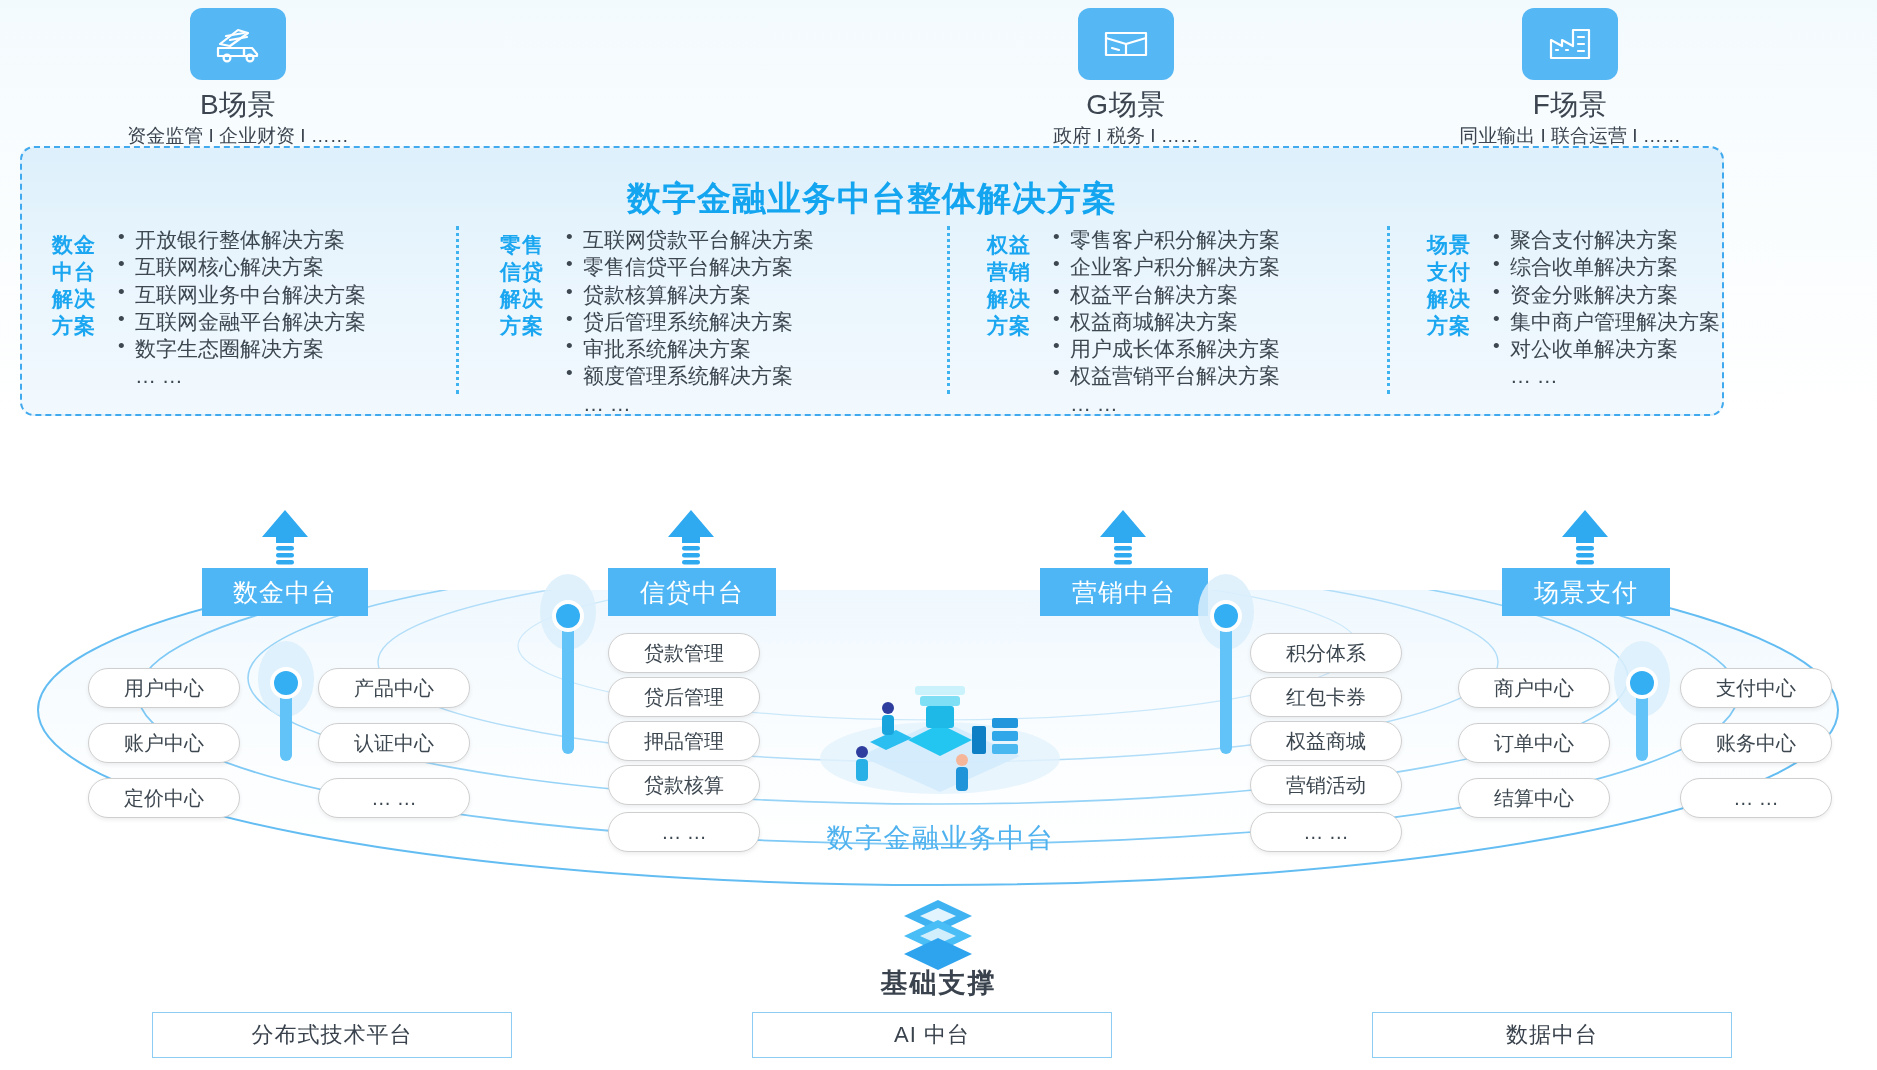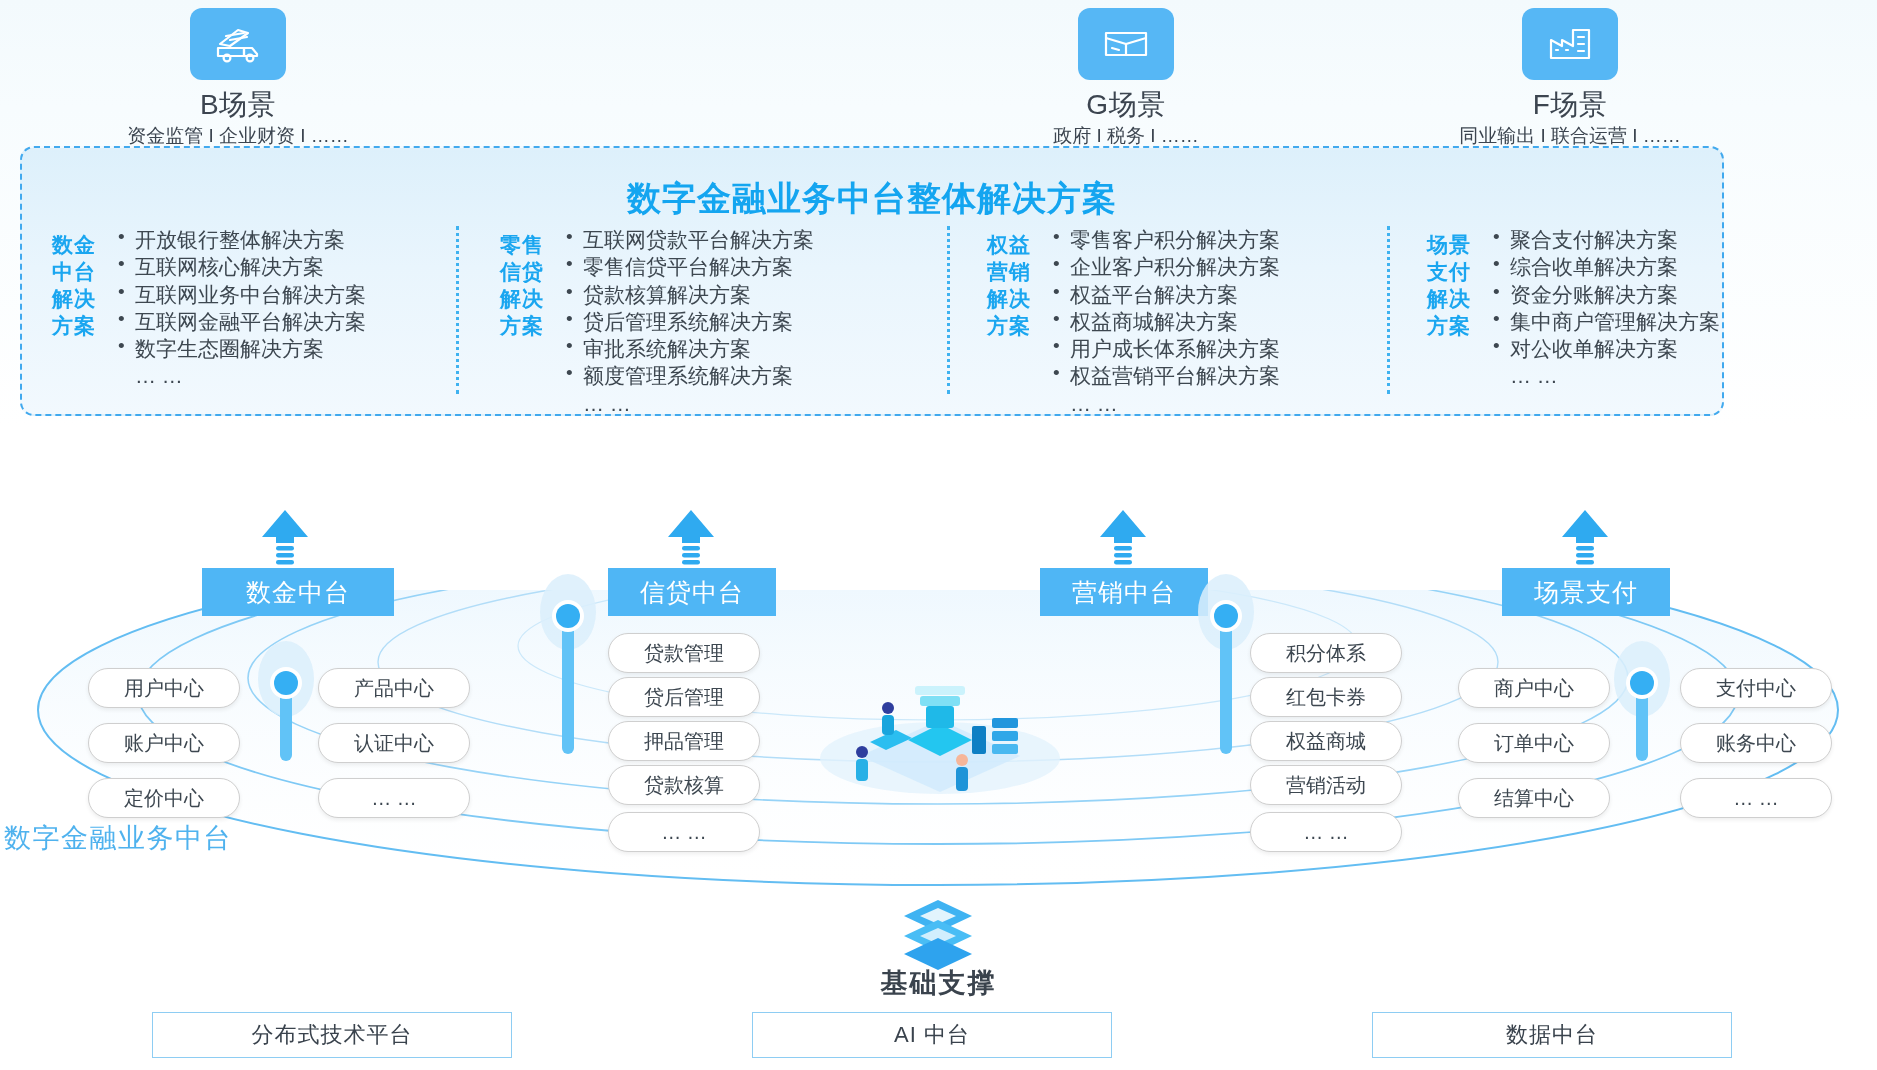--- a/index.html
+++ b/index.html
@@ -148,20 +148,21 @@
   .pill.wide { width: 150px; }
   .pill.credit { width: 152px; }
 
   
   .pin { position: absolute; }
 
   
   #center-label {
     position: absolute;
     left: 4px; right: 0; top: 820px;
+    text-align: center;
     font-size: 27px;
     color: #4fb2ee;
     letter-spacing: 1.5px;
   }
 
   
   #foundation-icon { position: absolute; left: 868px; top: 898px; width: 140px; height: 72px; }
   #foundation-label {
     position: absolute;
     left: 0; right: 0; top: 965px;
@@ -365,21 +366,21 @@
       </linearGradient>
     </defs>
     <ellipse cx="938" cy="120" rx="900" ry="175" fill="url(#wgrad)"></ellipse>
     <ellipse cx="938" cy="120" rx="900" ry="175" fill="none" stroke="#63bdf2" stroke-width="2"></ellipse>
     <ellipse cx="938" cy="104" rx="800" ry="150" fill="none" stroke="#7ec9f5" stroke-width="1.8"></ellipse>
     <ellipse cx="938" cy="88" rx="690" ry="126" fill="none" stroke="#96d3f7" stroke-width="1.6"></ellipse>
     <ellipse cx="938" cy="72" rx="560" ry="100" fill="none" stroke="#b2ddf8" stroke-width="1.4"></ellipse>
     <ellipse cx="938" cy="56" rx="420" ry="74" fill="none" stroke="#cbe8fa" stroke-width="1.2"></ellipse>
   </svg>
 
-  <div class="platform-tag" style="left:202px; top:568px; width:192px;">数金中台</div>
+  <div class="platform-tag" style="left:202px; top:568px; width:166px;">数金中台</div>
   <div class="platform-tag" style="left:608px; top:568px; width:168px;">信贷中台</div>
   <div class="platform-tag" style="left:1040px; top:568px; width:168px;text-align:center;">营销中台</div>
   <div class="platform-tag" style="left:1502px; top:568px; width:168px;">场景支付</div>
 
   <div class="pin" style="left:252px; top:635px;">
     <svg width="68" height="130" viewBox="0 0 68 130">
       <ellipse cx="34" cy="44" rx="28" ry="38" fill="#daeefc" opacity="0.85"></ellipse>
       <rect x="28" y="44" width="12" height="82" rx="6" fill="#61c3f7"></rect>
       <circle cx="34" cy="48" r="16" fill="#ffffff"></circle>
       <circle cx="34" cy="48" r="12" fill="#35aff3"></circle>

